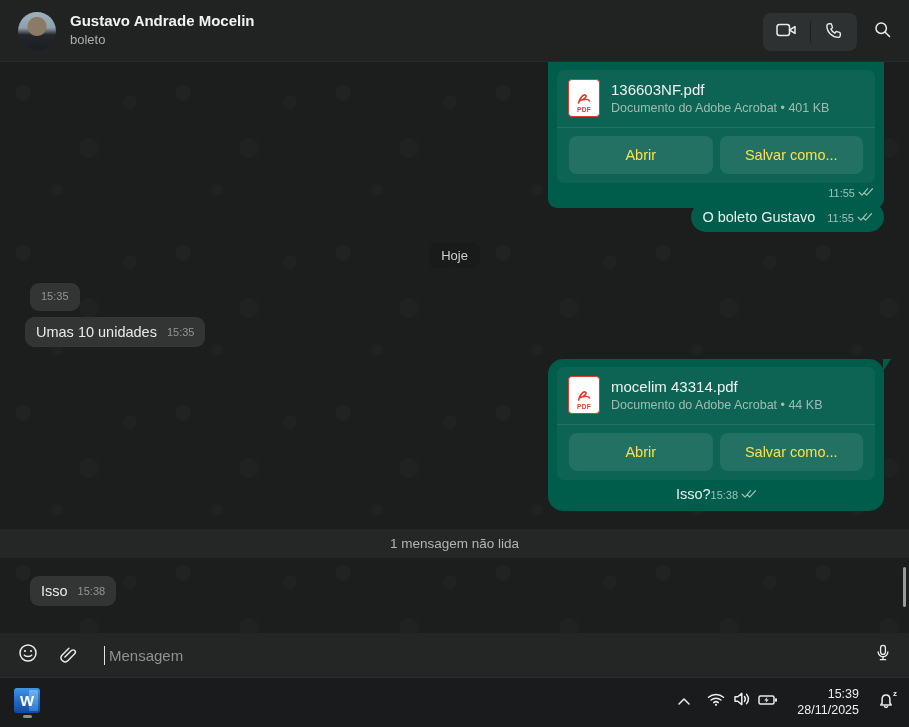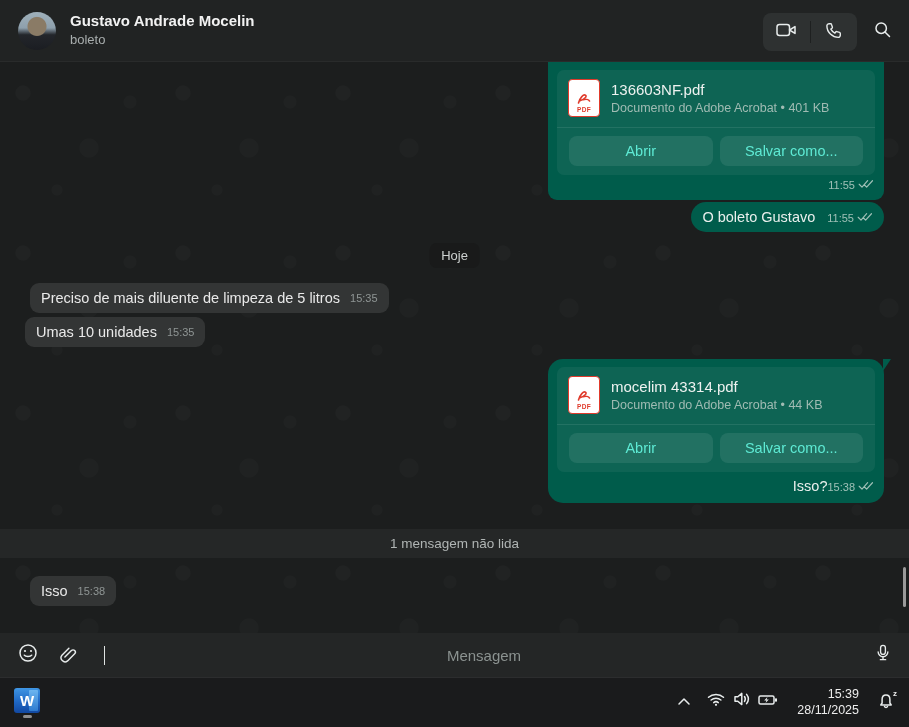--- a/index.html
+++ b/index.html
@@ -48,25 +48,25 @@
   .doc-panel { margin:8px 9px 0 9px; background:rgba(255,255,255,0.055); border-radius:7px; overflow:hidden; }
   .doc-file-row { display:flex; align-items:center; gap:11px; padding:9px 12px 10px 11px; cursor:pointer; }
   .pdf-icon { width:32px; height:38px; background:#ffffff; border:1.5px solid #e03a2b; border-radius:4px;
     display:flex; flex-direction:column; align-items:center; justify-content:flex-end; flex:0 0 auto; }
   .pdf-icon svg { margin-bottom:-1px; }
   .pdf-icon-label { color:#e03a2b; font-size:6.5px; font-weight:700; letter-spacing:.4px; padding-bottom:3px; }
   .doc-name { color:#eef2f0; font-size:15px; line-height:20px; }
   .doc-meta { color:#a0bbb3; font-size:12.5px; line-height:17px; }
   .doc-divider { height:1px; background:rgba(255,255,255,0.09); }
   .doc-actions { display:flex; gap:7px; padding:8px 12px 9px 12px; }
-  .doc-btn { flex:1; height:30px; background:rgba(255,255,255,0.085); border:none; border-radius:8px;
-    color:#5eead4; font-size:14.5px; font-family:inherit; cursor:pointer; display:flex;
+  .doc-btn { flex:1; height:38px; background:rgba(255,255,255,0.085); border:none; border-radius:8px;
+    color:#fde047; font-size:14.5px; font-family:inherit; cursor:pointer; display:flex;
     align-items:center; justify-content:center; }
   .bubble-foot { display:flex; justify-content:flex-end; padding:4px 10px 3px 10px; }
-  .bubble-foot-caption { display:flex; justify-content:flex-end; align-items:flex-end; padding:6px 10px 4px 11px; }
+  .bubble-foot-caption { display:flex; justify-content:center; align-items:flex-end; padding:6px 10px 4px 11px; }
   .caption-text { font-size:14.5px; color:#e9efed; }
 
   .text-out { top:140px; right:25px; padding:7px 11px; font-size:14.5px; display:flex;
     align-items:flex-end; gap:12px; }
 
   .date-chip { position:absolute; top:181px; left:50%; transform:translateX(-50%);
     background:#191a1a; color:#cdd1d0; font-size:13px; padding:5px 12px; border-radius:7px; }
   .msg-in-1 { top:221px; left:30px; }
   .msg-in-2 { top:255px; left:25px; }
   .msg-in-3 { top:514px; left:30px; }
@@ -79,21 +79,21 @@
     background:#9a9a9a; border-radius:2px; cursor:pointer; }
 
   
   .composer { position:absolute; top:633px; left:0; right:0; height:44px; background:#242626;
     display:flex; align-items:center; }
   .composer-icon { width:40px; height:40px; display:flex; align-items:center; justify-content:center;
     cursor:pointer; flex:0 0 auto; }
   .composer-icon:first-child { margin-left:8px; }
   .composer .caret { width:1px; height:19px; background:#dfe3e2; margin-left:16px; }
   .composer input { flex:1; background:transparent; border:none; outline:none; color:#e7e7e7;
-    font-size:15px; font-family:inherit; padding:0 4px;text-align:center; }
+    font-size:15px; font-family:inherit; padding:0 4px; }
   .composer input::placeholder { color:#8b9290; opacity:1; }
   .mic-btn { margin-right:6px; }
 
   
   .taskbar { position:absolute; top:677px; left:0; right:0; height:50px; background:#1a1b1c;
     border-top:1px solid #2c2d2e; display:flex; align-items:center; }
   .task-app { margin-left:14px; display:flex; flex-direction:column; align-items:center; cursor:pointer; }
   .word-icon { width:26px; height:25px; border-radius:3px; position:relative;
     background:linear-gradient(180deg,#3f96e4 0%, #1f68c5 55%, #1248a0 100%);
     display:flex; align-items:center; justify-content:center; }
@@ -192,21 +192,20 @@
           <svg width="16" height="10" viewBox="0 0 17 11">
               <path d="M1 5.8 L4.1 8.9 L10.3 1.9 M6.6 6.3 L9.2 8.9 L15.6 1.9" stroke="#9fc0b7" stroke-width="1.3" fill="none" stroke-linecap="round" stroke-linejoin="round"></path>
             </svg>
         </span>
       </div>
     </div>
 
     <div class="date-chip">Hoje</div>
 
     <div class="bubble-in msg-in-1">
-      <span>Preciso de mais diluente de limpeza de 5 litros</span>
       <span class="msg-time-in">15:35</span>
     </div>
     <div class="bubble-in msg-in-2">
       <span>Umas 10 unidades</span>
       <span class="msg-time-in">15:35</span>
     </div>
 
     <div class="bubble-out pdf-bubble-2">
       <div class="tail-out"></div>
       <div class="doc-panel">

